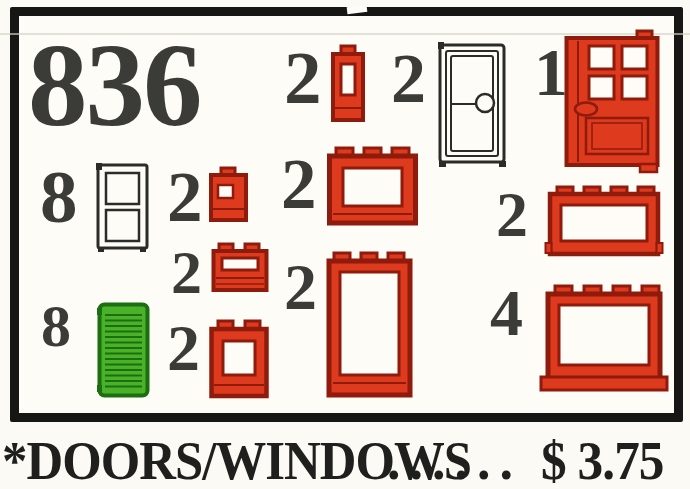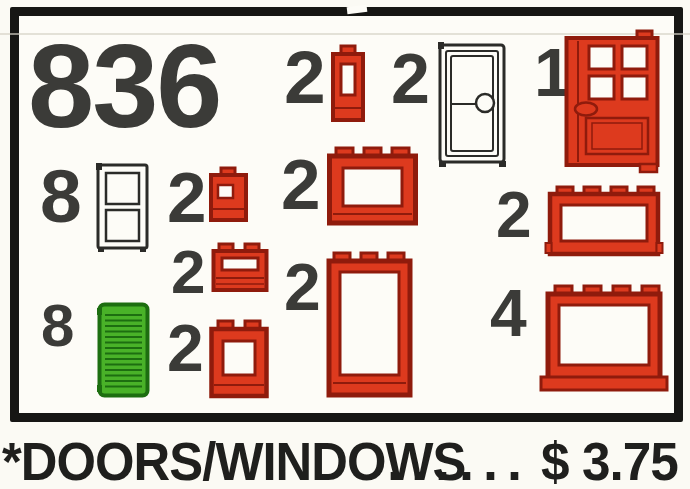--- a/index.html
+++ b/index.html
@@ -1,19 +1,19 @@
 <!DOCTYPE html>
 <html style="--paper: #fdfcf7; --paper-outer: #fbfaf4; --border: #161614; --ink: #3b3b38; --ink-caption: #1f1f1d; --red: #dd3a1e; --red-dark: #8f1b0c; --green: #49b228; --green-dark: #1d6e10; --crease: #d6d2c6;"><head>
 <meta charset="utf-8">
 <style>
   html,body{margin:0;padding:0;background:#e9e7e0;}
   #stage{
     position:relative;width:690px;height:489px;overflow:hidden;
     background:var(--paper-outer,#fbfaf4);
-    font-family:Liberation Sans, sans-serif;
+    font-family:Liberation Serif, serif;
   }
   
   #frame{
     position:absolute;left:10px;top:7px;width:673px;height:415px;
     box-sizing:border-box;border:9px solid var(--border,#161614);
     background:var(--paper,#fdfcf7);border-radius:2px;
   }
   .crease{
     position:absolute;left:0;top:33px;width:690px;height:2px;
     background:var(--crease,#d6d2c6);opacity:.65;

